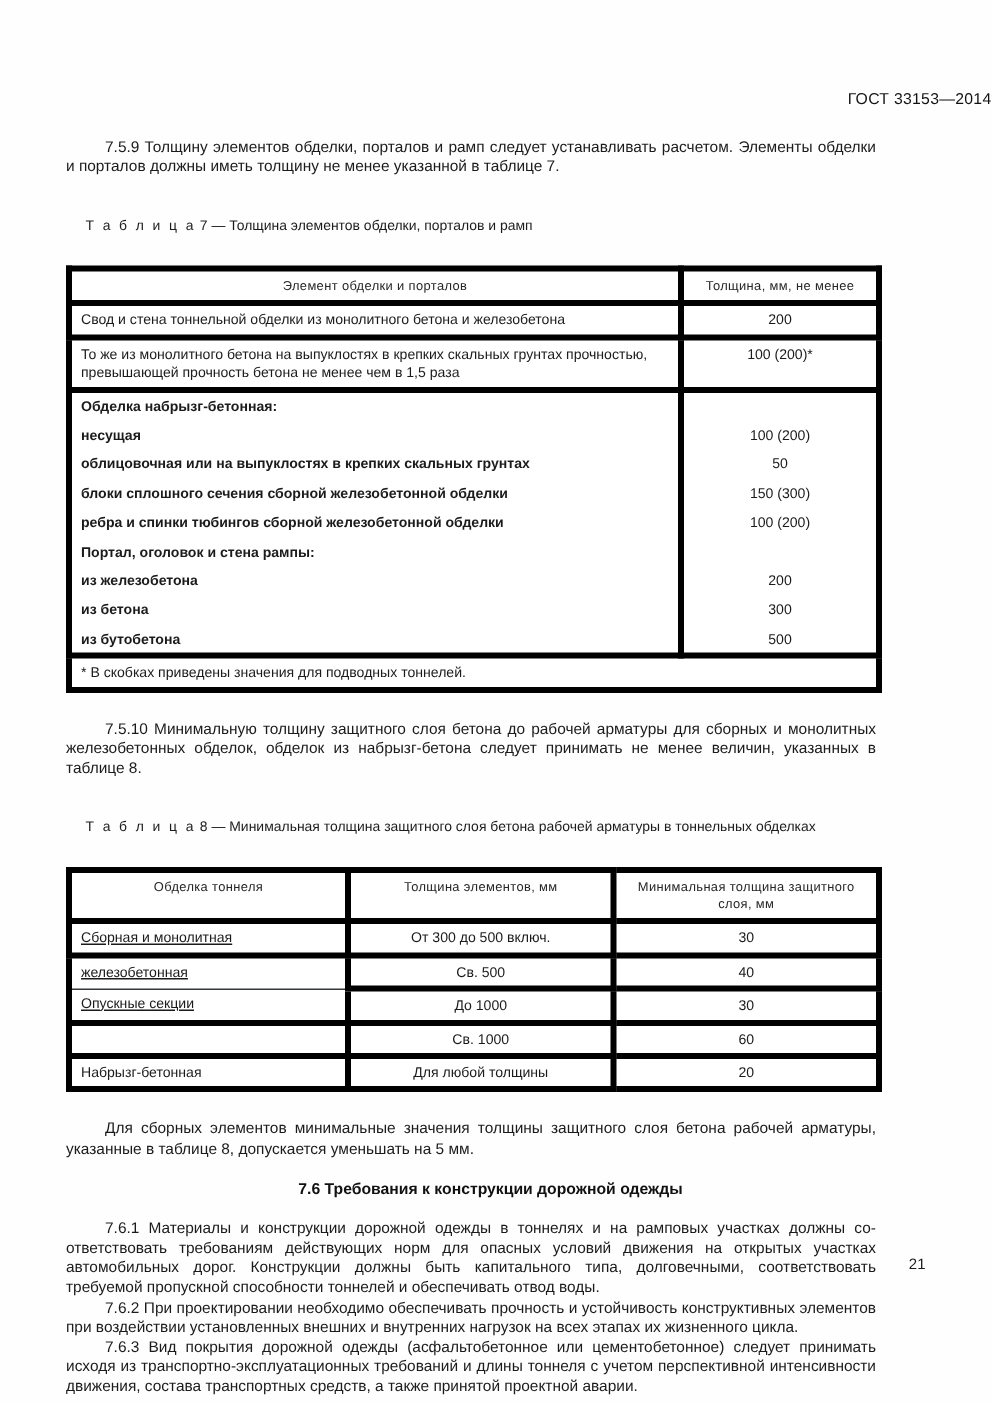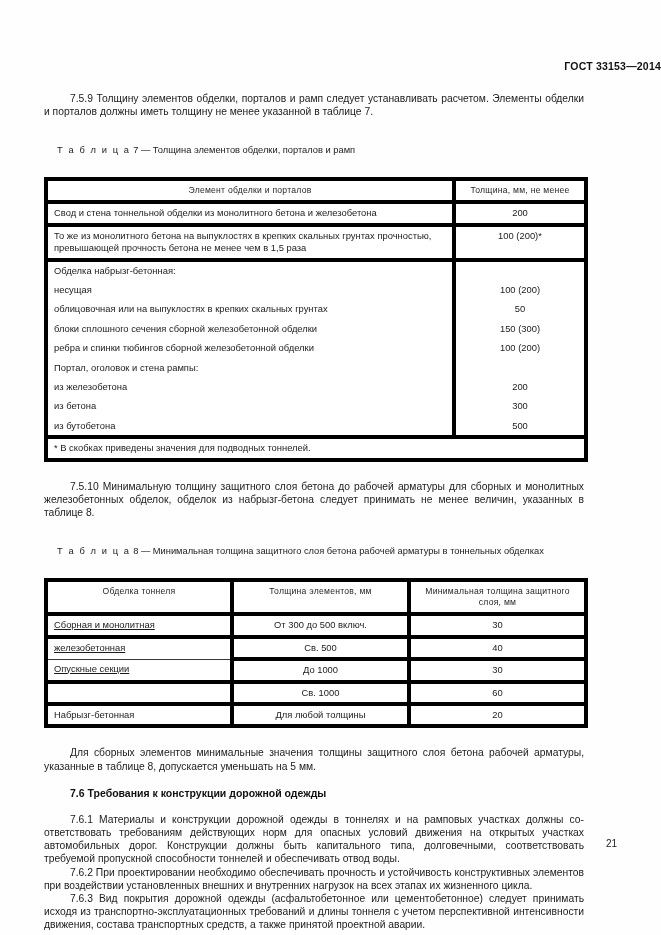--- a/index.html
+++ b/index.html
@@ -28,21 +28,21 @@
   }
 
   
   .doc-header {
     position: absolute;
     right: 0;
     top: 60px;
     width: 100%;
     text-align: right;
     font-size: 10.5px;
-    font-weight: bold;
+    font-weight: normal;
     letter-spacing: 0.2px;
     color: #121212;
   }
 
   
   .para {
     font-size: 10.3px;
     line-height: 13.2px;
     text-align: justify;
     color: #1b1b1b;
@@ -55,20 +55,21 @@
     width: 26px;
   }
   .para + .para { margin-top: 0; }
 
   .section-head {
     font-size: 10.5px;
     font-weight: bold;
     color: #111;
     margin: 0;
     padding-left: 26px;
+    text-align: center;
   }
 
   
   .tbl-caption {
     font-size: 9.3px;
     color: #1b1b1b;
     margin: 13px;
     white-space: nowrap;
   }
   .tbl-caption .spaced {
@@ -109,20 +110,21 @@
   }
   .sub-list {
     margin: 0;
     padding: 0;
     list-style: none;
   }
   .sub-list li {
     padding: 0;
     margin: 0 0 7px 0;
     line-height: 12.4px;
+    font-weight: bold;
   }
   .sub-list li:last-child { margin-bottom: 0; }
   .val-list {
     margin: 0;
     padding: 0;
     list-style: none;
     text-align: center;
   }
   .val-list li {
     margin: 0 0 7px 0;

